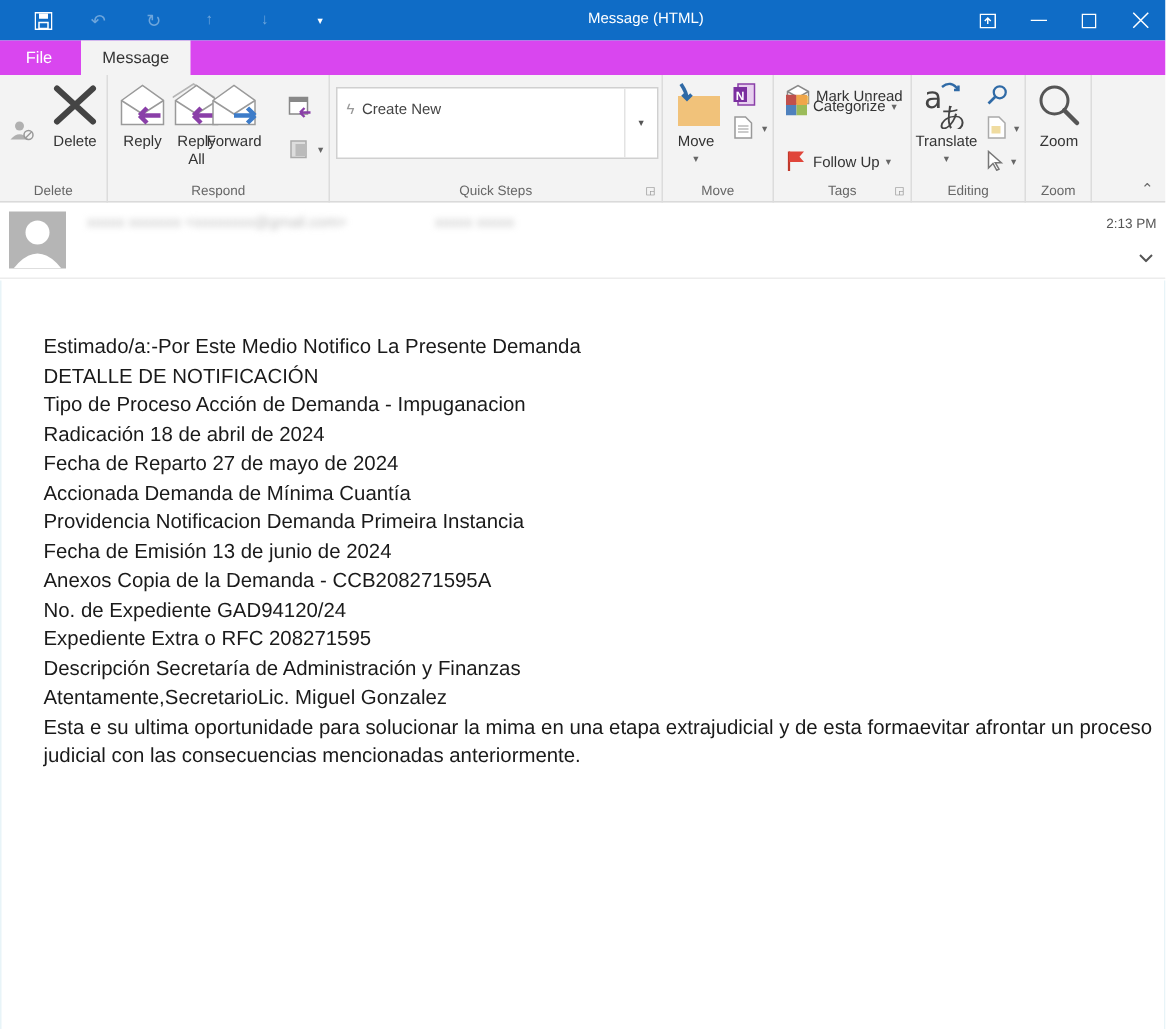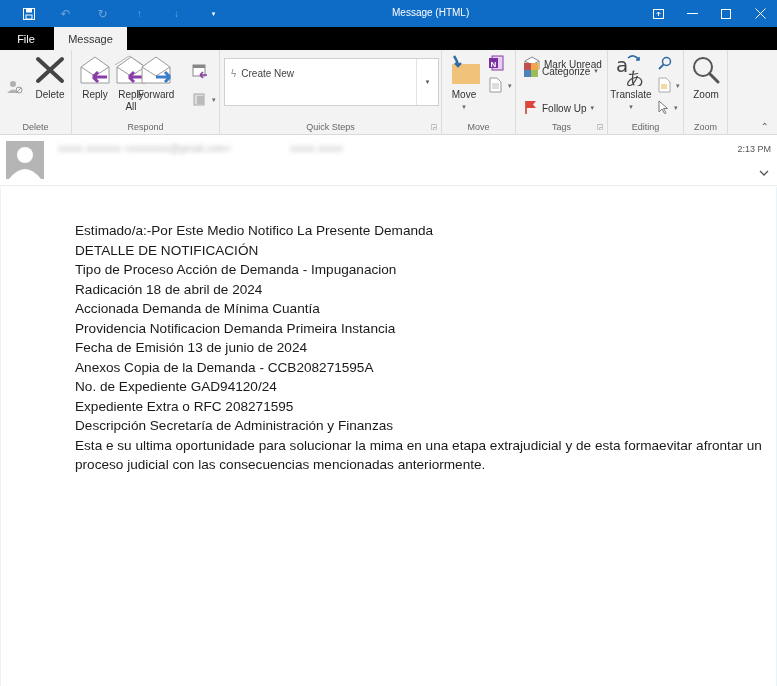--- a/index.html
+++ b/index.html
@@ -9,21 +9,21 @@
   
   .titlebar { position: absolute; left: 0; top: 0; width: 777px; height: 27px; background: #0f6cc6; color: #fff; }
   .qat { position: absolute; left: 10px; top: 0; height: 27px; display: flex; align-items: center; gap: 0; }
   .qat .q { width: 37px; height: 27px; display: flex; align-items: center; justify-content: center; font-size: 12px; color: #fff; }
   .qat .q.dim { color: #6ea6dc; }
   .title-text { position: absolute; left: 392px; top: 7px; font-size: 10px; color: #fff; }
   .winctl { position: absolute; right: 0; top: 0; height: 27px; display: flex; }
   .winctl .w { width: 34px; height: 27px; display: flex; align-items: center; justify-content: center; color: #fff; font-size: 13px; }
 
   
-  .tabsrow { position: absolute; left: 0; top: 27px; width: 777px; height: 23px; background: #000000; }
+  .tabsrow { position: absolute; left: 0; top: 27px; width: 777px; height: 23px; background: #d946ef; }
   .tab { position: absolute; top: 0; height: 23px; font-size: 11px; display: flex; align-items: center; justify-content: center; }
   .tab.file { left: 8px; width: 36px; color: #fff; }
   .tab.msg { left: 54px; width: 73px; background: #f3f3f3; color: #333; }
   .tellme { position: absolute; left: 122px; top: 0; height: 23px; display: flex; align-items: center; font-size: 11px; color: #fff; gap: 4px; }
 
   
   .ribbon { position: absolute; left: 0; top: 50px; width: 777px; height: 85px; background: #f3f3f3; border-bottom: 1px solid #dadada; }
   .group { position: absolute; top: 0; height: 85px; border-right: 1px solid #dcdcdc; }
   .glabel { position: absolute; bottom: 3px; left: 0; right: 0; text-align: center; font-size: 9px; color: #666; }
   .bigbtn { position: absolute; top: 4px; display: flex; flex-direction: column; align-items: center; font-size: 10px; color: #333; text-align: center; line-height: 12px; }
@@ -41,21 +41,21 @@
   .avatar { position: absolute; left: 6px; top: 5px; width: 38px; height: 38px; background: #b5b5b5; overflow: hidden; }
   .sender { position: absolute; left: 58px; top: 7px; font-size: 10px; color: #bbb; filter: blur(2.2px); }
   .sender2 { position: absolute; left: 290px; top: 7px; font-size: 10px; color: #bbb; filter: blur(2.2px); }
   .subject { position: absolute; left: 57px; top: 27px; font-size: 13px; color: #222; }
   .time { position: absolute; right: 6px; top: 8px; font-size: 9px; color: #555; }
   .expand { position: absolute; right: 8px; top: 31px; font-size: 10px; color: #555; }
 
   
   .body { position: absolute; left: 0; top: 187px; width: 777px; height: 499px; background: #fff; border-left: 1px solid #e8f4f8; border-right: 1px solid #e8f4f8; }
   .body-lines { position: absolute; left: 28px; top: 34px; font-size: 13.6px; line-height: 19.5px; color: #1a1a1a; width: 740px; }
-  .body-lines div { white-space: nowrap; margin-left: 46px; }
+  .body-lines div { white-space: nowrap; }
   .body-lines .wrap { white-space: normal; }
 </style>
 </head>
 <body>
 
 <div class="titlebar">
   <div class="qat">
     <div class="q">
       <svg width="12" height="12" viewBox="0 0 12 12">
           <rect x="0.5" y="0.5" width="11" height="11" fill="none" stroke="#fff"></rect>
@@ -331,22 +331,24 @@
       </svg>
   </div>
 </div>
 
 <div class="body">
   <div class="body-lines">
     <div>Estimado/a:-Por Este Medio Notifico La Presente Demanda</div>
     <div>DETALLE DE NOTIFICACIÓN</div>
     <div>Tipo de Proceso Acción de Demanda - Impuganacion</div>
     <div>Radicación 18 de abril de 2024</div>
+    <div>Fecha de Reparto 27 de mayo de 2024</div>
     <div>Accionada Demanda de Mínima Cuantía</div>
     <div>Providencia Notificacion Demanda Primeira Instancia</div>
     <div>Fecha de Emisión 13 de junio de 2024</div>
     <div>Anexos Copia de la Demanda - CCB208271595A</div>
     <div>No. de Expediente GAD94120/24</div>
     <div>Expediente Extra o RFC 208271595</div>
     <div>Descripción Secretaría de Administración y Finanzas</div>
+    <div>Atentamente,SecretarioLic. Miguel Gonzalez</div>
     <div class="wrap">Esta e su ultima oportunidade para solucionar la mima en una etapa extrajudicial y de esta formaevitar afrontar un proceso judicial con las consecuencias mencionadas anteriormente.</div>
   </div>
 </div>
 
 </body></html>

